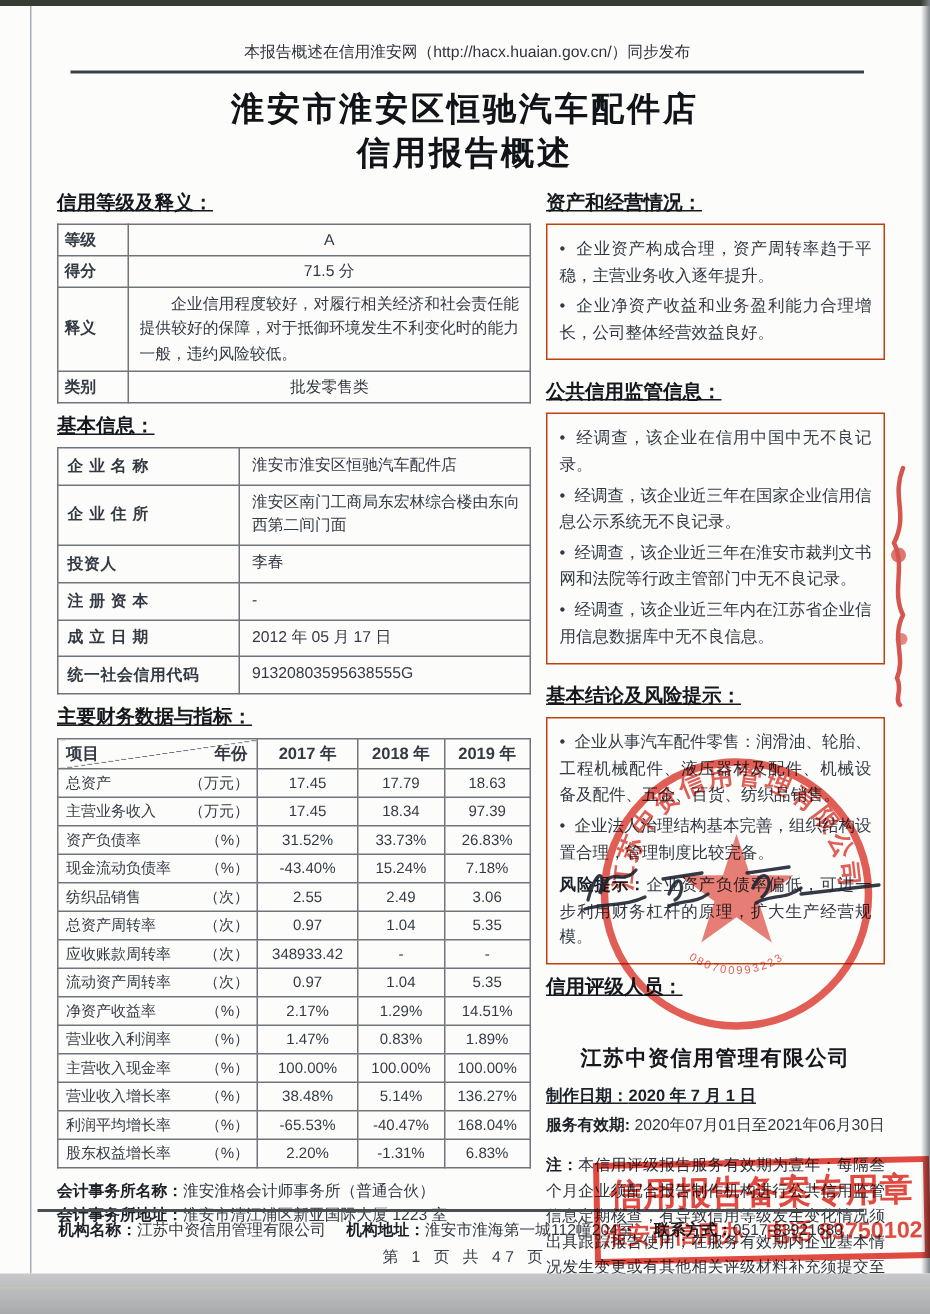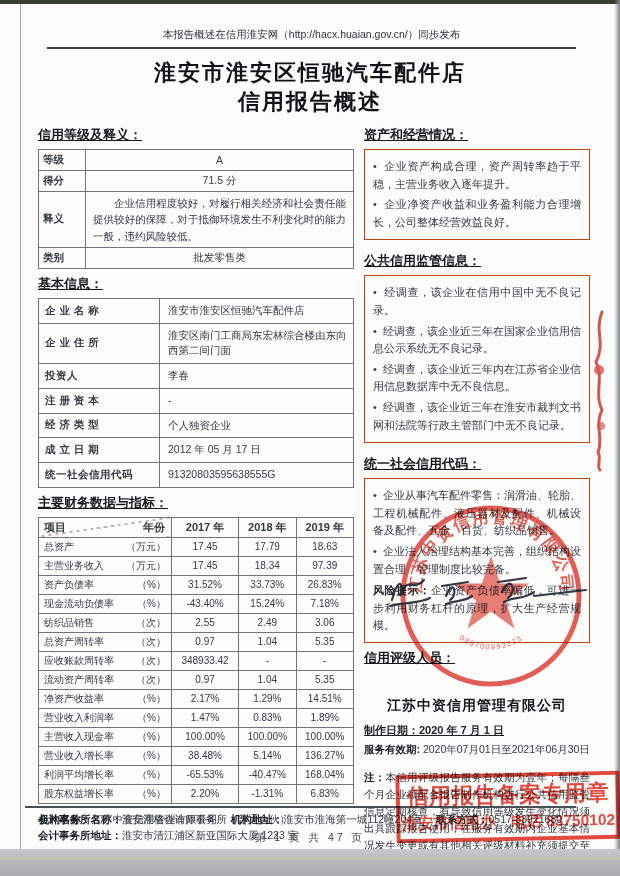--- a/index.html
+++ b/index.html
@@ -136,24 +136,20 @@
             </tr>
             <tr>
               <td class="b-label">投资人</td>
               <td class="b-value">李春</td>
             </tr>
             <tr>
               <td class="b-label">注 册 资 本</td>
               <td class="b-value">-</td>
             </tr>
             <tr>
-              <td class="b-label">经 济 类 型</td>
-              <td class="b-value">个人独资企业</td>
-            </tr>
-            <tr>
               <td class="b-label">成 立 日 期</td>
               <td class="b-value">2012 年 05 月 17 日</td>
             </tr>
             <tr>
               <td class="b-label">统一社会信用代码</td>
               <td class="b-value">91320803595638555G</td>
             </tr>
           </tbody>
         </table>
 
@@ -336,25 +332,25 @@
       <h2 class="sec first">资产和经营情况：</h2>
       <div class="box" id="assets-box">
           <p class="bullet">企业资产构成合理，资产周转率趋于平稳，主营业务收入逐年提升。</p>
           <p class="bullet">企业净资产收益和业务盈利能力合理增长，公司整体经营效益良好。</p>
         </div>
 
       <h2 class="sec" style="margin-top:12px">公共信用监管信息：</h2>
       <div class="box" id="public-box">
           <p class="bullet">经调查，该企业在信用中国中无不良记录。</p>
           <p class="bullet">经调查，该企业近三年在国家企业信用信息公示系统无不良记录。</p>
+          <p class="bullet">经调查，该企业近三年在淮安市裁判文书网和法院等行政主管部门中无不良记录。</p>
           <p class="bullet">经调查，该企业近三年内在江苏省企业信用信息数据库中无不良信息。</p>
-          <p class="bullet">经调查，该企业近三年在淮安市裁判文书网和法院等行政主管部门中无不良记录。</p>
         </div>
 
-      <h2 class="sec" style="margin-top:12px">统一社会信用代码：</h2>
+      <h2 class="sec" style="margin-top:12px">基本结论及风险提示：</h2>
       <div class="box" id="conclusion-box">
           <p class="bullet">企业从事汽车配件零售：润滑油、轮胎、工程机械配件、液压器材及配件、机械设备及配件、五金、百货、纺织品销售。</p>
           <p class="bullet">企业法人治理结构基本完善，组织结构设置合理，管理制度比较完备。</p>
           <p class="risk"><b>风险提示：</b><span>企业资产负债率偏低，可进一步利用财务杠杆的原理，扩大生产经营规模。</span></p>
         </div>
 
       <h2 class="sec rater-head">信用评级人员：</h2>
       <div class="company">江苏中资信用管理有限公司</div>
       <div class="dateline"><span>制作日期：</span><span>2020 年 7 月 1 日</span></div>
       <div class="valid"><b>服务有效期:</b> <span>2020年07月01日至2021年06月30日</span></div>

